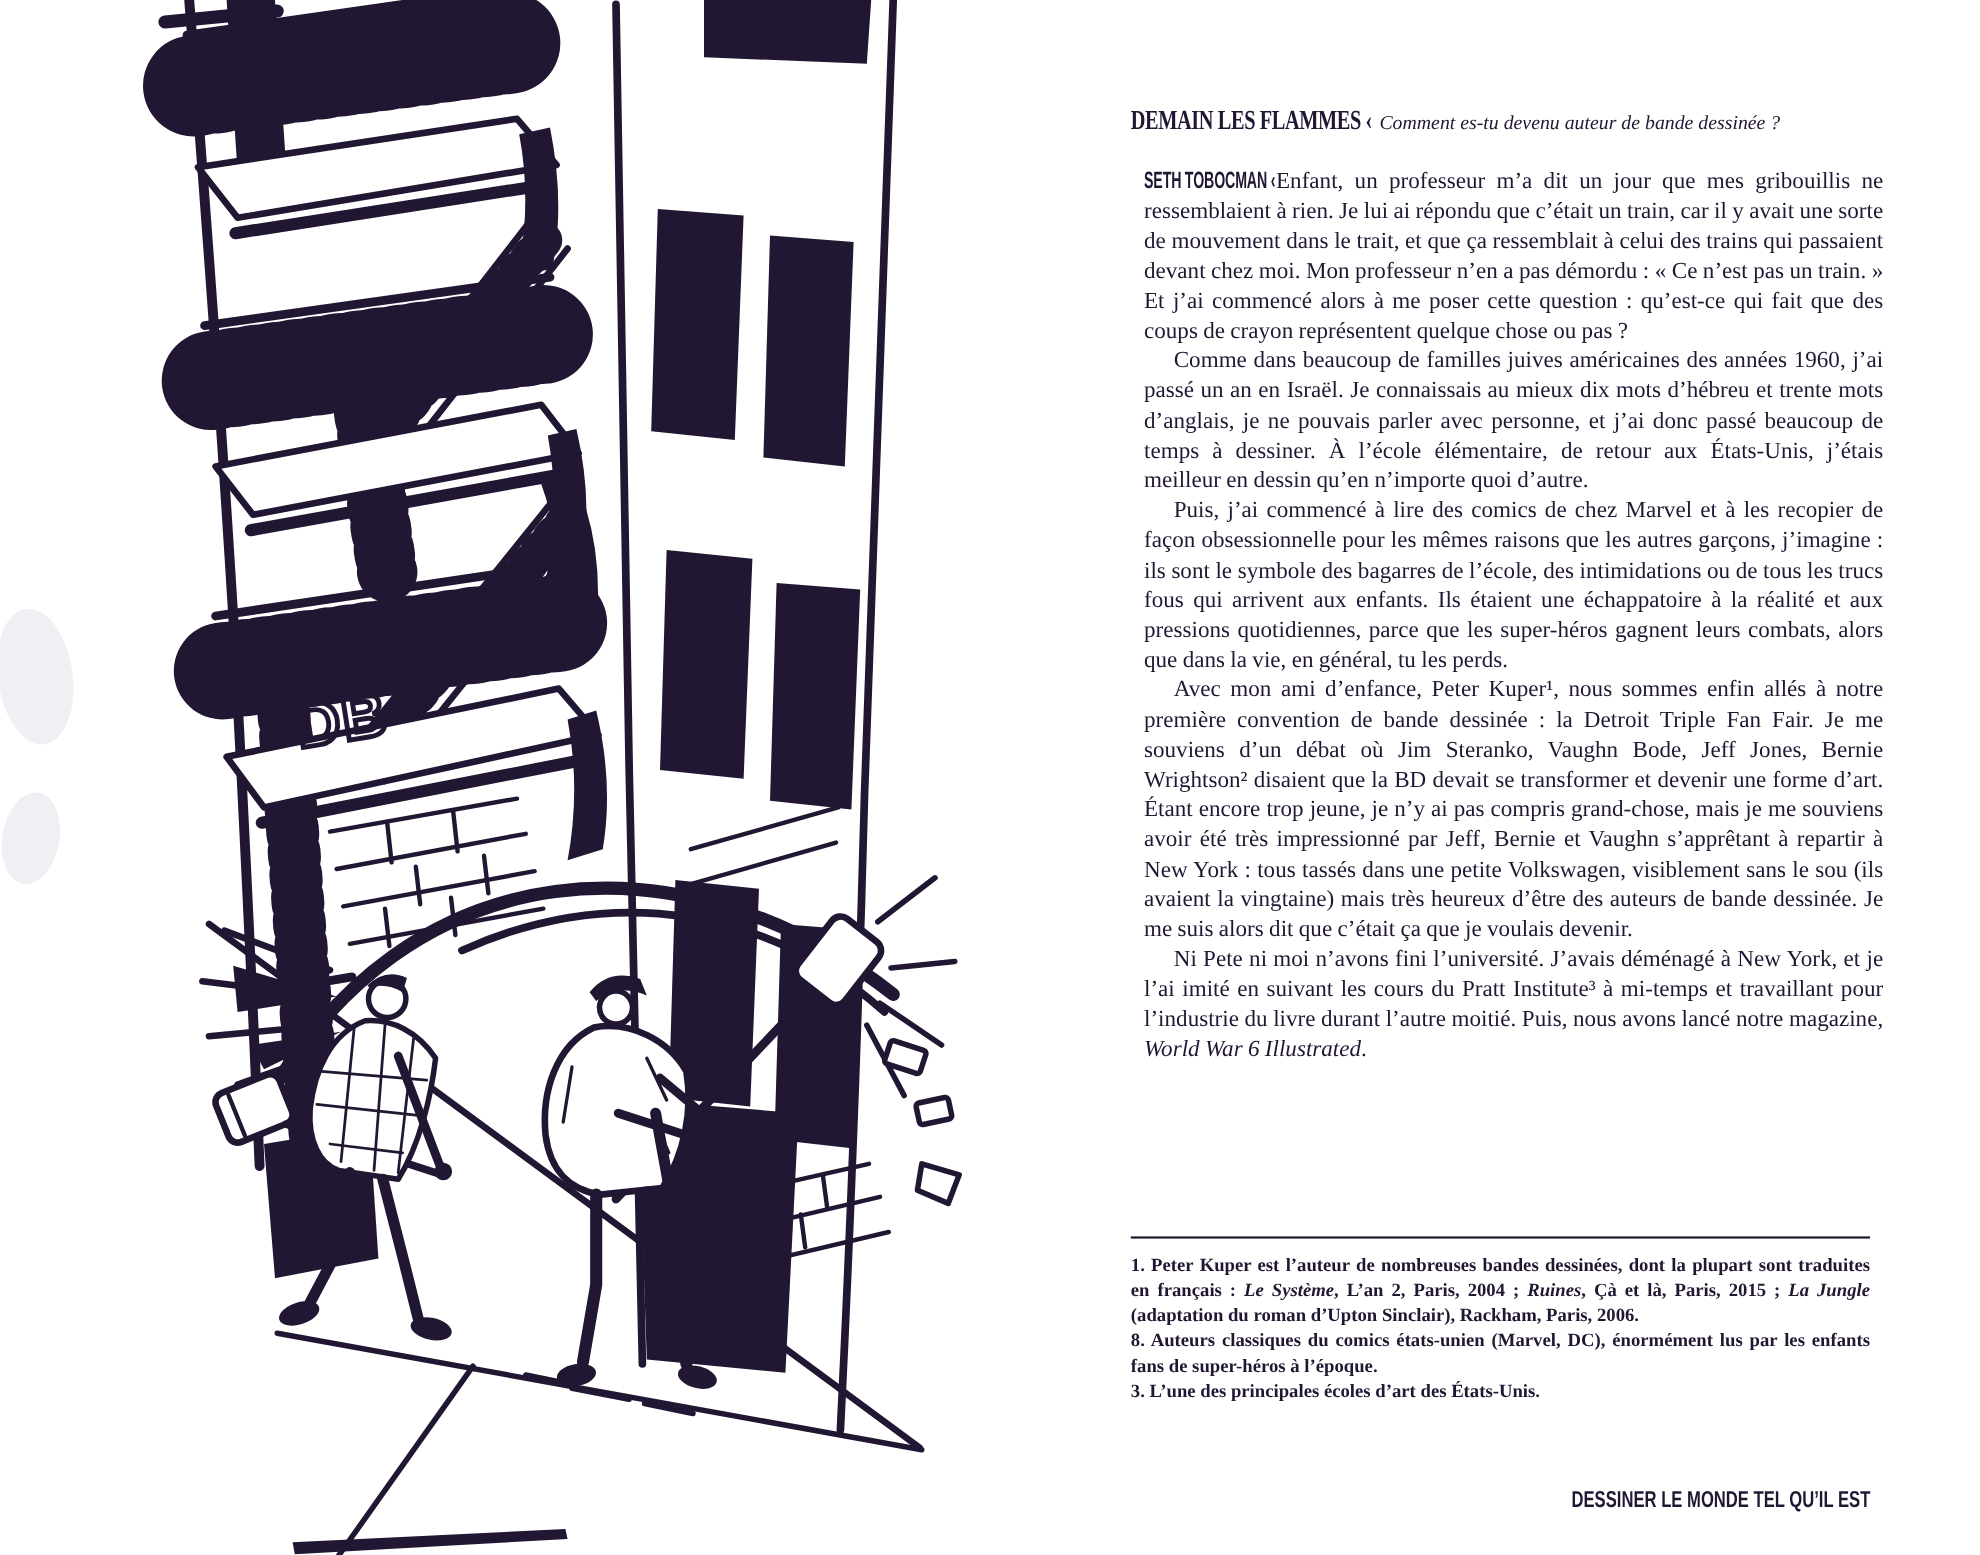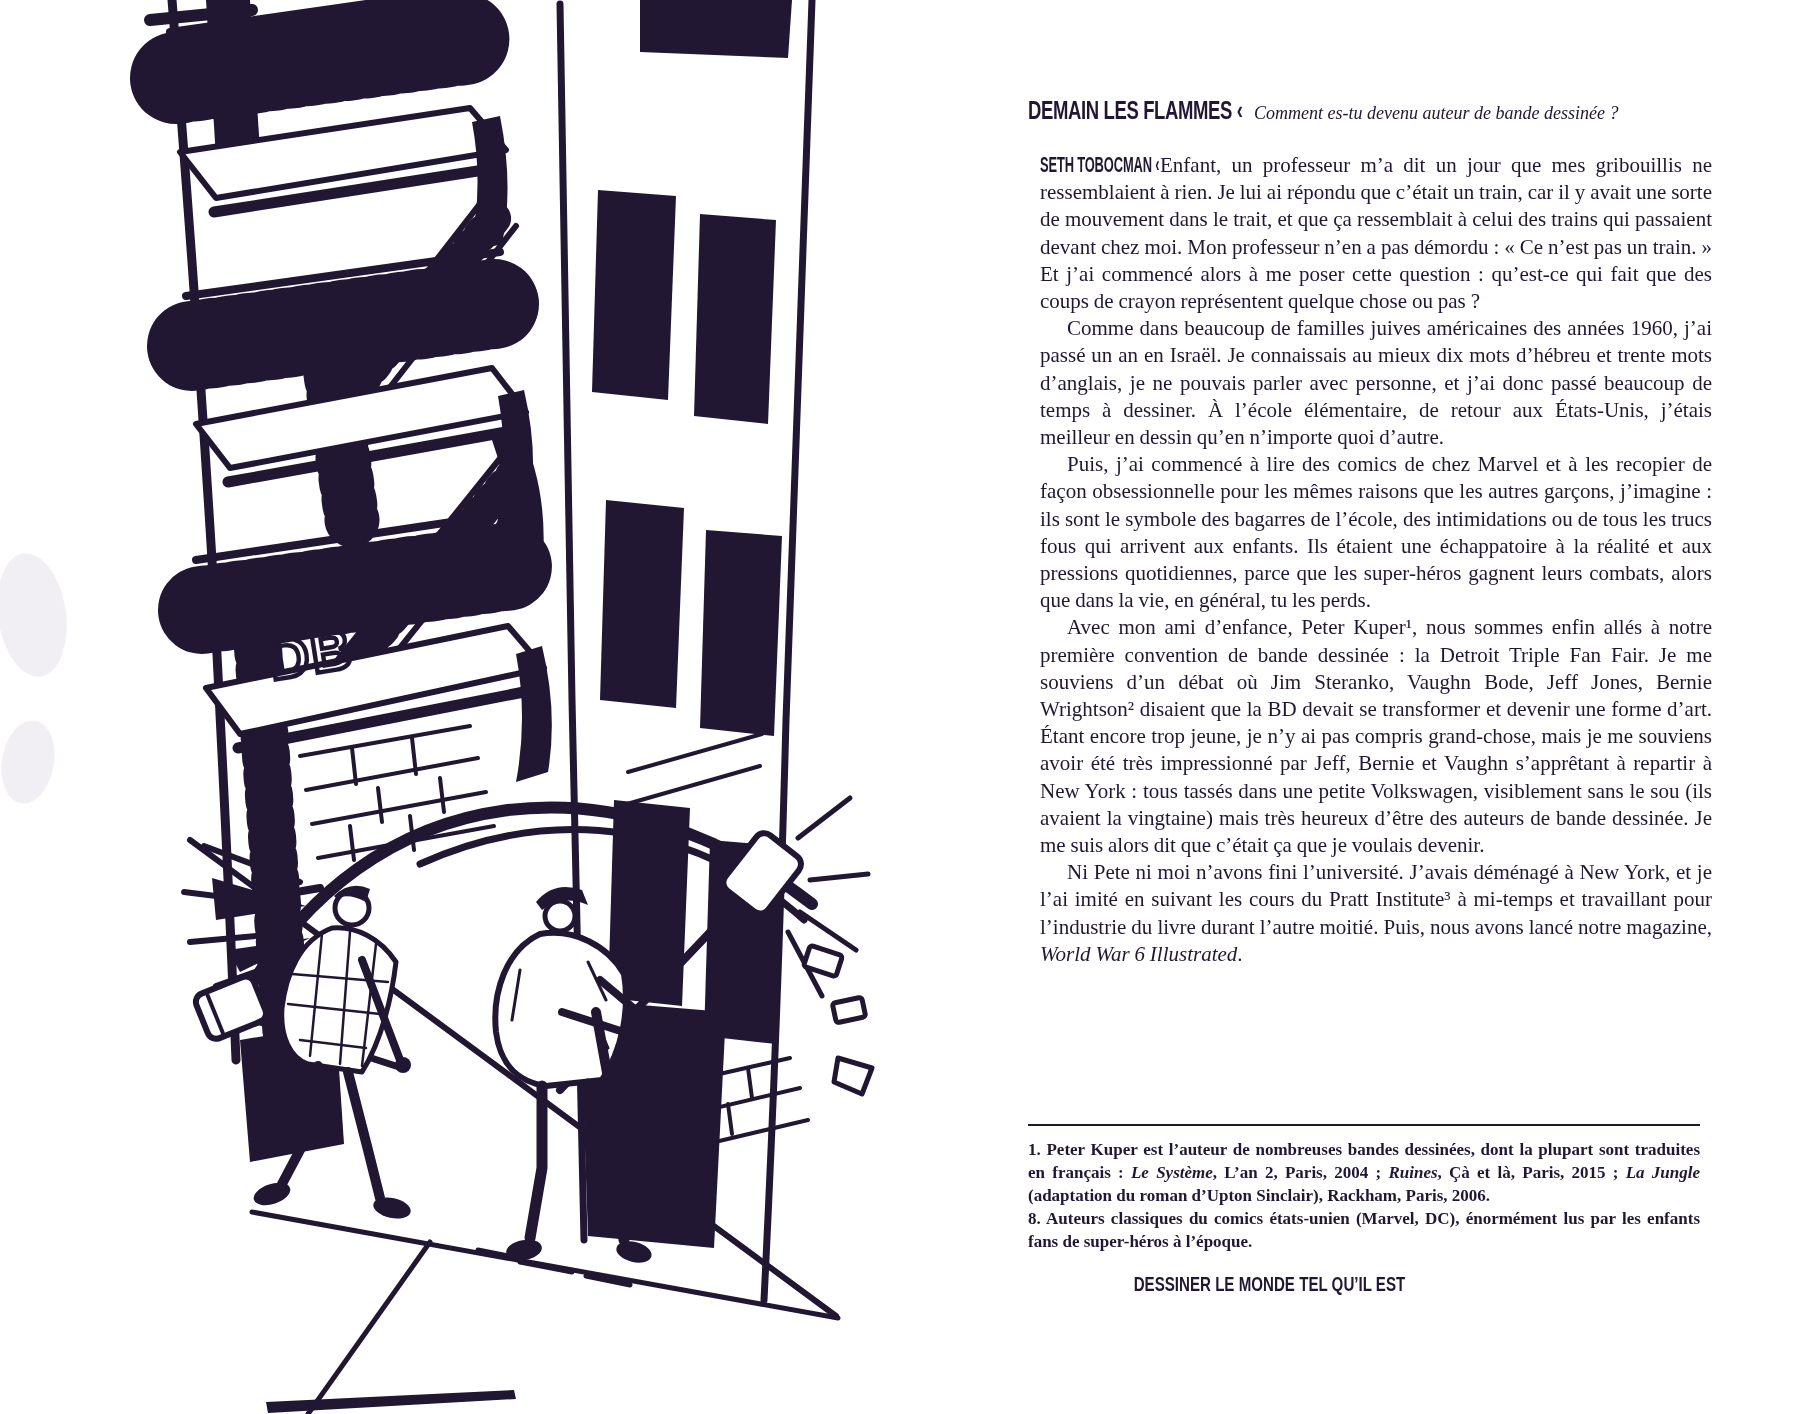--- a/index.html
+++ b/index.html
@@ -15,35 +15,35 @@
   .s{stroke:#221733;fill:none;stroke-linecap:round;stroke-linejoin:round;}
   .f{fill:#221733;stroke:none;}
   .w{fill:#ffffff;stroke:#221733;stroke-linejoin:round;}
   .smudge{fill:#f1eff3;stroke:none;}
   .graf{font-family:"Liberation Sans","DejaVu Sans",sans-serif;font-weight:700;
         font-size:56px;fill:none;stroke:#221733;stroke-width:4.5px;letter-spacing:2px;}
   
   .col{position:absolute;left:1028px;top:0;width:672px;}
   .hdr{position:absolute;top:96px;left:0;width:672px;white-space:nowrap;}
   .cond{font-family:"Liberation Sans","DejaVu Sans",sans-serif;font-weight:700;white-space:nowrap;}
-  .hdr-label{display:inline-block;width:226px;vertical-align:baseline;}
+  .hdr-label{display:inline-block;width:226px;vertical-align:baseline;font-family:Liberation Serif, serif;}
   .sc1{display:inline-block;transform:scaleX(0.74);transform-origin:0 78%;font-size:25px;letter-spacing:-0.5px;}
   .q{font-style:italic;font-size:18px;}
   .bodytext{position:absolute;top:151px;left:0;width:672px;
             font-size:21px;line-height:27.2px;text-align:justify;word-spacing:-0.4px;margin-left:12px;}
   .para{margin:0;}
   .para.indent{text-indent:27px;}
   .speaker{display:inline-block;width:120px;}
   .sc2{display:inline-block;transform:scaleX(0.60);transform-origin:0 78%;font-size:21.5px;letter-spacing:-0.2px;}
   .it{font-style:italic;}
   .fnblock{position:absolute;top:1124px;left:0;width:672px;font-weight:bold;}
   .fnrule{border-top:2px solid #221733;width:672px;height:0;}
   .footnotes{margin-top:12px;font-size:17px;line-height:23px;text-align:justify;}
   .fn{margin:0;}
-  .footer-wrap{position:absolute;left:1028px;top:1272px;width:672px;}
+  .footer-wrap{position:absolute;left:1028px;top:1352px;width:672px;text-align:right;}
   .sc3{display:inline-block;transform:scaleX(0.72);transform-origin:100% 78%;font-size:21px;letter-spacing:0;}
 </style>
 </head>
 <body>
 
 <div class="page">
 
   <svg class="illus" viewBox="0 0 900 1414" aria-hidden="true">
 
     <ellipse class="smudge" cx="32" cy="615" rx="34" ry="62" transform="rotate(-8 32 615)"></ellipse>
@@ -196,20 +196,21 @@
       <p class="para indent"><span>Puis, j’ai commencé à lire des comics de chez Marvel et à les recopier de façon obsessionnelle pour les mêmes raisons que les autres garçons, j’imagine : ils sont le symbole des bagarres de l’école, des intimidations ou de tous les trucs fous qui arrivent aux enfants. Ils étaient une échappatoire à la réalité et aux pressions quotidiennes, parce que les super-héros gagnent leurs combats, alors que dans la vie, en général, tu les perds.</span></p>
       <p class="para indent"><span>Avec mon ami d’enfance, Peter Kuper¹, nous sommes enfin allés à notre première convention de bande dessinée : la Detroit Triple Fan Fair. Je me souviens d’un débat où Jim Steranko, Vaughn Bode, Jeff Jones, Bernie Wrightson² disaient que la BD devait se transformer et devenir une forme d’art. Étant encore trop jeune, je n’y ai pas compris grand-chose, mais je me souviens avoir été très impressionné par Jeff, Bernie et Vaughn s’apprêtant à repartir à New York : tous tassés dans une petite Volkswagen, visiblement sans le sou (ils avaient la vingtaine) mais très heureux d’être des auteurs de bande dessinée. Je me suis alors dit que c’était ça que je voulais devenir.</span></p>
       <p class="para indent"><span>Ni Pete ni moi n’avons fini l’université. J’avais déménagé à New York, et je l’ai imité en suivant les cours du Pratt Institute³ à mi-temps et travaillant pour l’industrie du livre durant l’autre moitié. Puis, nous avons lancé notre magazine, </span><span class="it">World War 6 Illustrated</span><span>.</span></p>
     </div>
 
     <div class="fnblock">
       <div class="fnrule"></div>
       <div class="footnotes">
         <p class="fn"><span>1. Peter Kuper est l’auteur de nombreuses bandes dessinées, dont la plupart sont traduites en français : </span><span class="it">Le Système</span><span>, L’an 2, Paris, 2004 ; </span><span class="it">Ruines</span><span>, Çà et là, Paris, 2015 ; </span><span class="it">La Jungle</span><span> (adaptation du roman d’Upton Sinclair), Rackham, Paris, 2006.</span></p>
         <p class="fn"><span>8. Auteurs classiques du comics états-unien (Marvel, DC), énormément lus par les enfants fans de super-héros à l’époque.</span></p>
+        <p class="fn"><span>3. L’une des principales écoles d’art des États-Unis.</span></p>
       </div>
     </div>
   </div>
 
   <div class="footer-wrap">
     <span class="cond sc3">DESSINER LE MONDE TEL QU’IL EST</span>
   </div>
 
 </div>
 

